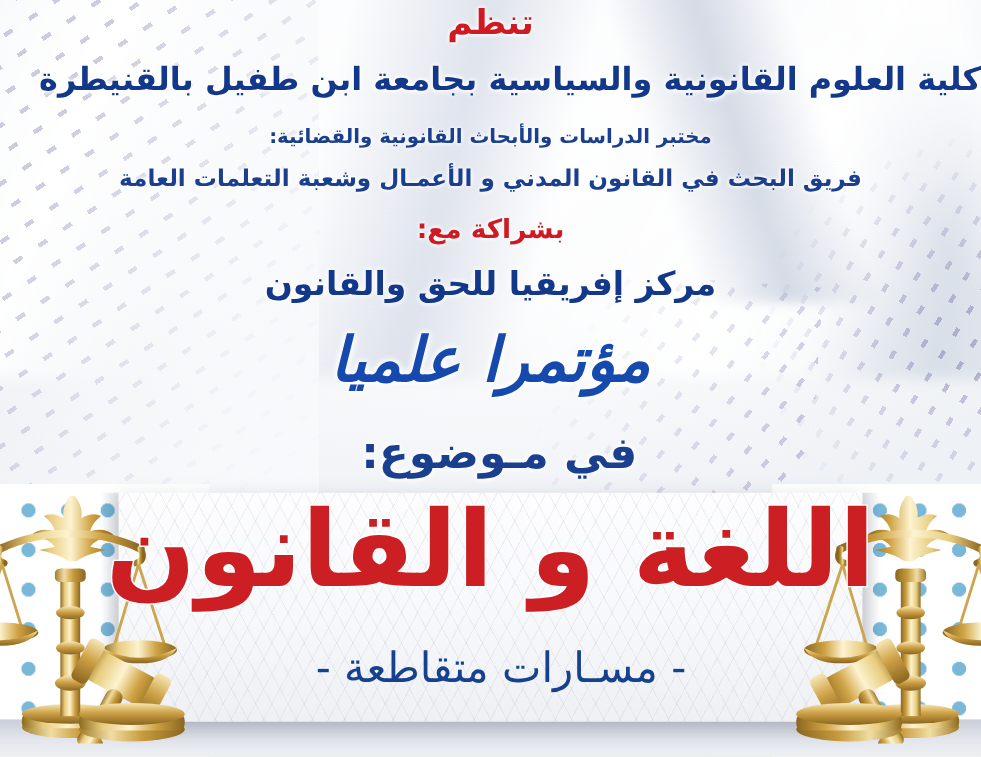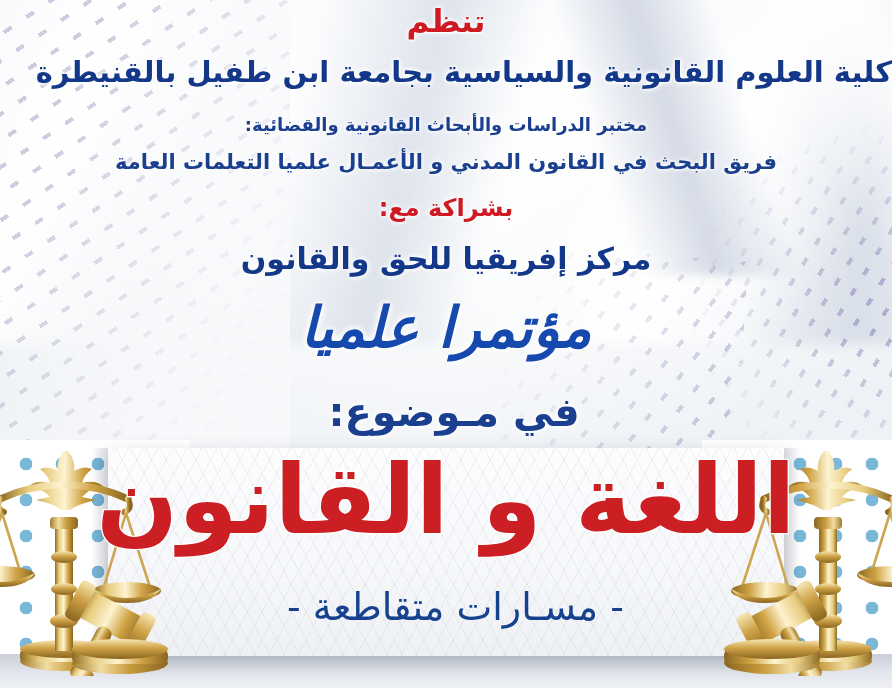--- a/index.html
+++ b/index.html
@@ -387,21 +387,21 @@
       <ellipse cx="128" cy="242" rx="48" ry="11" fill="url(#gB2)"></ellipse>
       <rect x="80" y="228" width="96" height="15" rx="6" fill="url(#gA2)"></rect>
       <ellipse cx="128" cy="228" rx="48" ry="10" fill="url(#gC2)"></ellipse>
     </svg>
   </div>
 
   <div class="content">
     <div class="line l-tanzim">تنظم</div>
     <div class="line l-faculty">كلية العلوم القانونية والسياسية بجامعة ابن طفيل بالقنيطرة</div>
     <div class="line l-lab">مختبر الدراسات والأبحاث القانونية والقضائية:</div>
-    <div class="line l-team">فريق البحث في القانون المدني و الأعمـال علميا التعلمات العامة</div>
+    <div class="line l-team">فريق البحث في القانون المدني و الأعمـال وشعبة التعلمات العامة</div>
     <div class="line l-partner-label">بشراكة مع:</div>
     <div class="line l-partner-name">مركز إفريقيا للحق والقانون</div>
     <div class="line l-conference">مؤتمرا علميا</div>
     <div class="line l-topic">في مـوضوع:</div>
     <div class="line l-title">اللغة و القانون</div>
     <div class="line l-subtitle">- مسـارات متقاطعة -</div>
   </div>
 
 </div>
 

